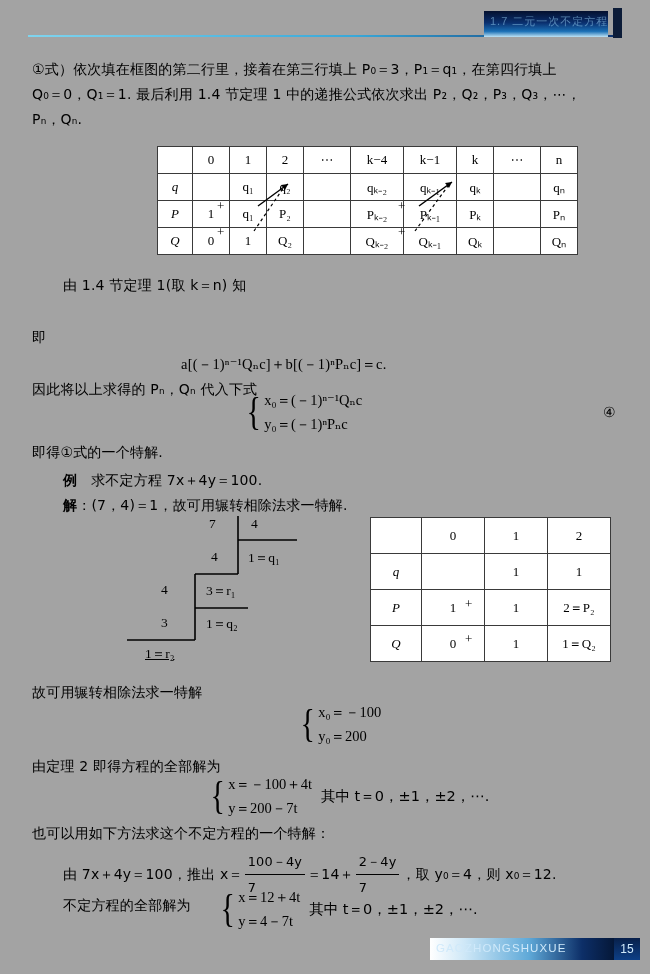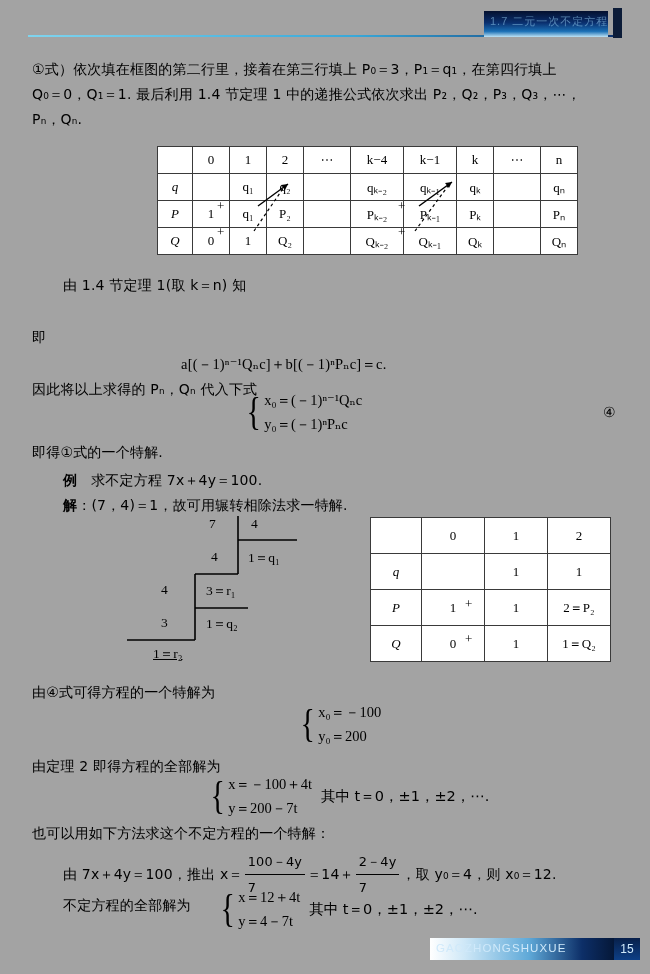--- a/index.html
+++ b/index.html
@@ -280,21 +280,21 @@
       <line x1="42" y1="128" x2="110" y2="128" stroke="#000" stroke-width="1.6"></line>
     </svg>
     <div class="lbl" style="left:124px; top:4px;">7</div>
     <div class="lbl" style="left:166px; top:4px;">4</div>
     <div class="lbl" style="left:126px; top:37px;">4</div>
     <div class="lbl" style="left:163px; top:37px;font-family:Liberation Serif, serif;">1＝q₁</div>
     <div class="lbl" style="left:76px;  top:70px;">4</div>
     <div class="lbl" style="left:121px; top:70px;">3＝r₁</div>
     <div class="lbl" style="left:76px;  top:103px;">3</div>
     <div class="lbl" style="left:121px; top:103px;">1＝q₂</div>
-    <div class="lbl" style="left:68px;  top:133px;text-decoration:underline;">1＝r₂</div>
+    <div class="lbl" style="left:60px;  top:133px;text-decoration:underline;">1＝r₂</div>
   </div>
 
   <table class="grid" id="tbl2">
     <tbody>
         <tr>
       <td class="lbl"></td>
       <td class="c">0</td>
       <td class="c">1</td>
       <td class="c">2</td>
     </tr>
@@ -314,21 +314,21 @@
       <td class="lbl">Q</td>
       <td class="c">0</td>
       <td class="c">1</td>
       <td class="c">1＝Q₂</td>
     </tr>
   </tbody>
     </table>
   <div class="plus" style="left:465px; top:596px;">+</div>
   <div class="plus" style="left:465px; top:631px;">+</div>
 
-  <div class="par cjk" style="left:32px; top:680px;">由④式可得方程的一个特解为</div>
+  <div class="par cjk" style="left:32px; top:680px;">故可用辗转相除法求一特解</div>
 
   <div class="sys" style="left:298px; top:700px;">
     <span class="brace">{</span>
     <span class="rows">
       <span>x₀＝－100</span>
       <span>y₀＝200</span>
     </span>
   </div>
 
   <div class="par cjk" style="left:32px; top:754px;">由定理 2 即得方程的全部解为</div>

